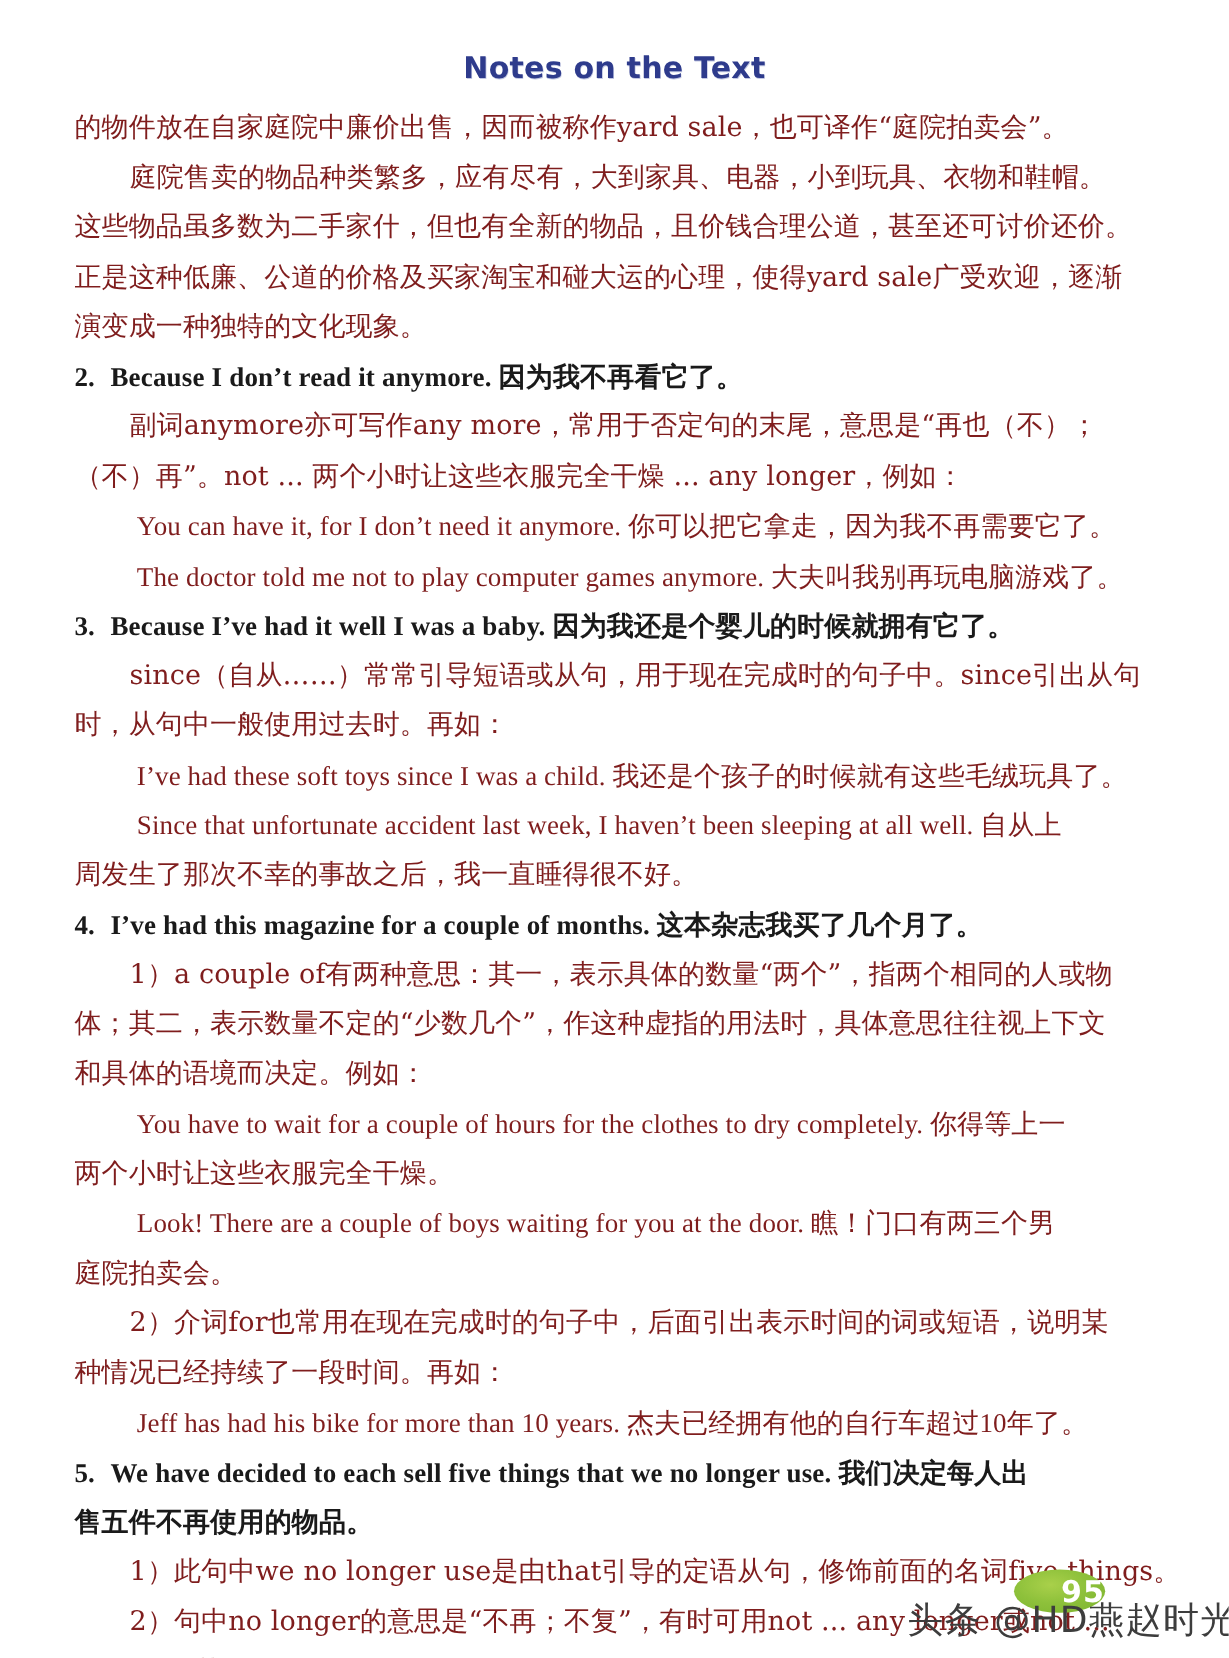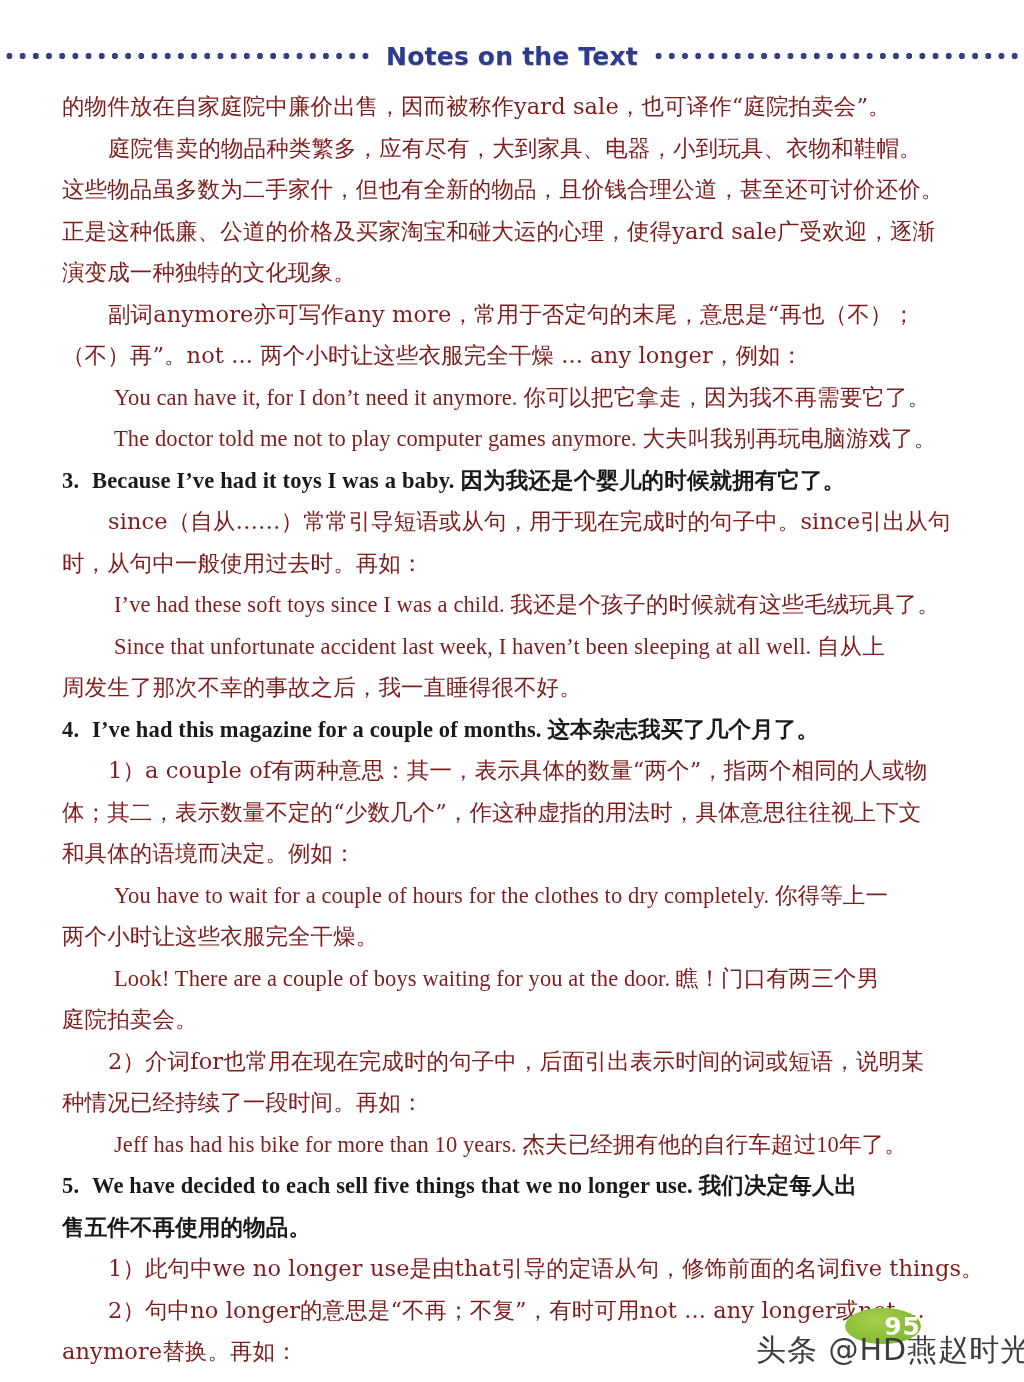--- a/index.html
+++ b/index.html
@@ -19,20 +19,21 @@
 
   
   .header {
     position: absolute;
     left: 0;
     top: 36px;
     width: 1024px;
     height: 40px;
     display: flex;
     align-items: center;
+    flex-direction: column;
   }
   .dots {
     flex: 1 1 auto;
     height: 40px;
     position: relative;
     overflow: hidden;
   }
   .dots::before {
     content: "";
     position: absolute;
@@ -135,28 +136,29 @@
 
     <div>
       <div class="ln zh">的物件放在自家庭院中廉价出售，因而被称作yard sale，也可译作“庭院拍卖会”。</div>
       <div class="ln zh ind1">庭院售卖的物品种类繁多，应有尽有，大到家具、电器，小到玩具、衣物和鞋帽。</div>
       <div class="ln zh">这些物品虽多数为二手家什，但也有全新的物品，且价钱合理公道，甚至还可讨价还价。</div>
       <div class="ln zh">正是这种低廉、公道的价格及买家淘宝和碰大运的心理，使得yard sale广受欢迎，逐渐</div>
       <div class="ln zh">演变成一种独特的文化现象。</div>
     </div>
 
     <div>
+      <div class="head"><span class="num">2.</span><span>Because I don’t read it anymore. 因为我不再看它了。</span></div>
       <div class="ln zh ind1">副词anymore亦可写作any more，常用于否定句的末尾，意思是“再也（不）；</div>
       <div class="ln zh">（不）再”。not ... 两个小时让这些衣服完全干燥 ... any longer，例如：</div>
       <div class="ln ind2">You can have it, for I don’t need it anymore. 你可以把它拿走，因为我不再需要它了。</div>
       <div class="ln ind2">The doctor told me not to play computer games anymore. 大夫叫我别再玩电脑游戏了。</div>
     </div>
 
     <div>
-      <div class="head"><span class="num">3.</span><span>Because I’ve had it toys I was a baby. 因为我还是个婴儿的时候就拥有它了。</span></div>
+      <div class="head"><span class="num">3.</span><span>Because I’ve had it well I was a baby. 因为我还是个婴儿的时候就拥有它了。</span></div>
       <div class="ln zh ind1">since（自从……）常常引导短语或从句，用于现在完成时的句子中。since引出从句</div>
       <div class="ln zh">时，从句中一般使用过去时。再如：</div>
       <div class="ln ind2">I’ve had these soft toys since I was a child. 我还是个孩子的时候就有这些毛绒玩具了。</div>
       <div class="ln ind2">Since that unfortunate accident last week, I haven’t been sleeping at all well. 自从上</div>
       <div class="ln zh">周发生了那次不幸的事故之后，我一直睡得很不好。</div>
     </div>
 
     <div>
       <div class="head"><span class="num">4.</span><span>I’ve had this magazine for a couple of months. 这本杂志我买了几个月了。</span></div>
       <div class="ln zh ind1">1）a couple of有两种意思：其一，表示具体的数量“两个”，指两个相同的人或物</div>

